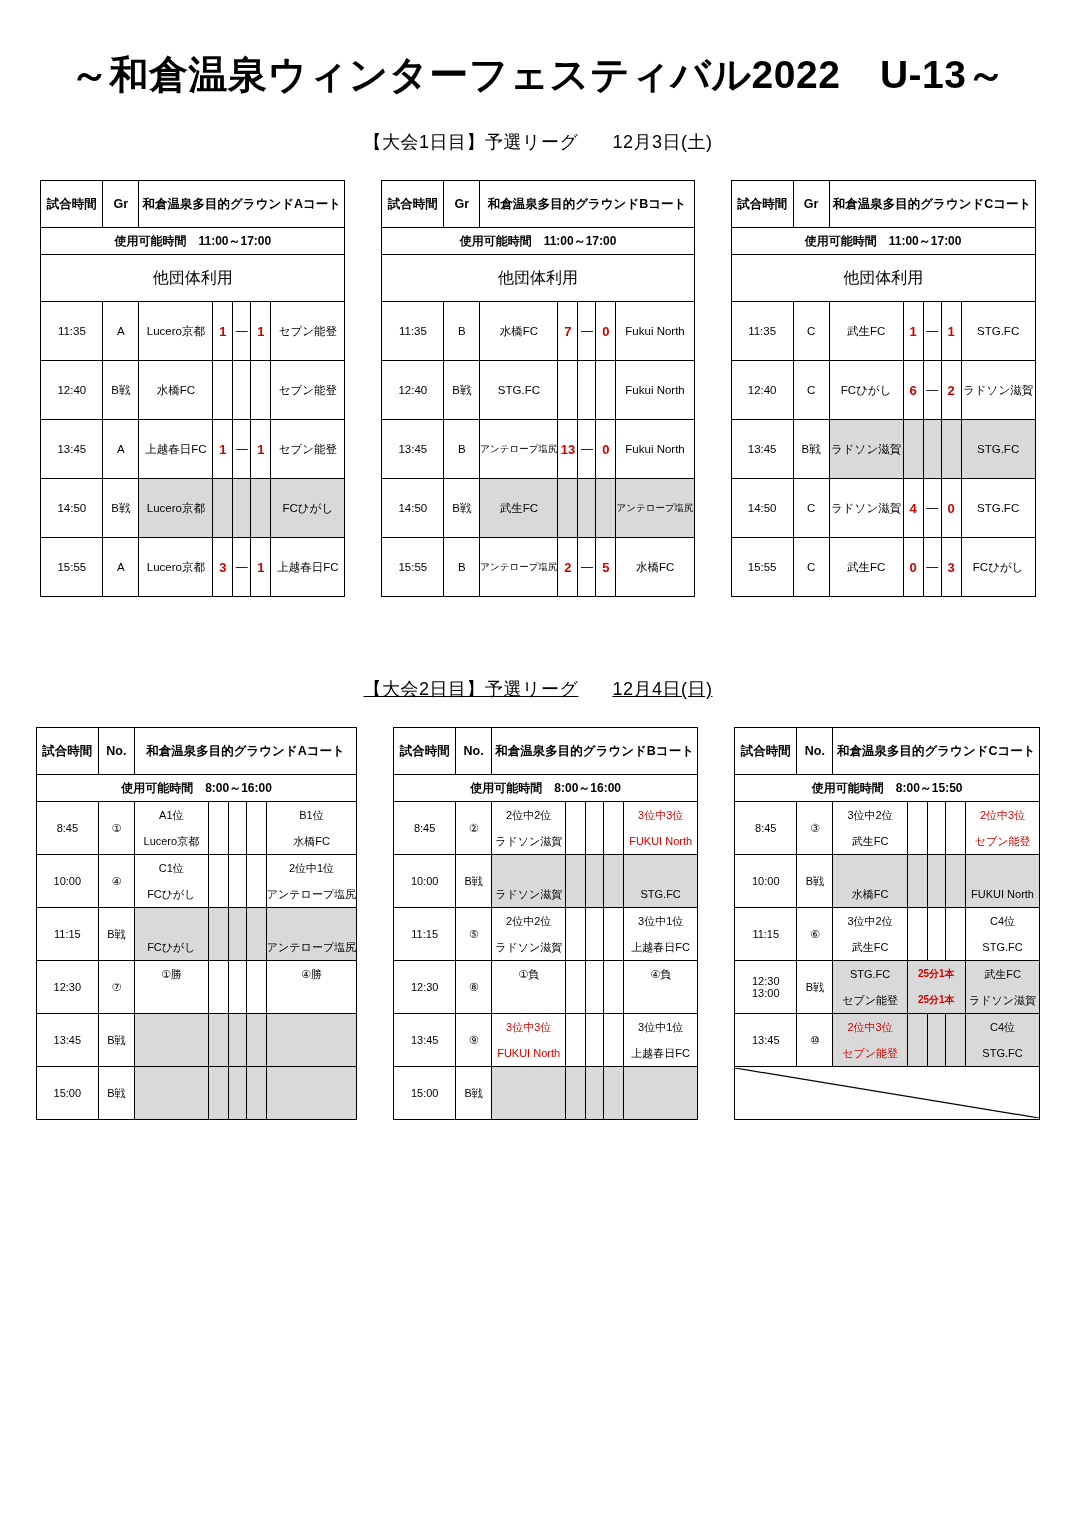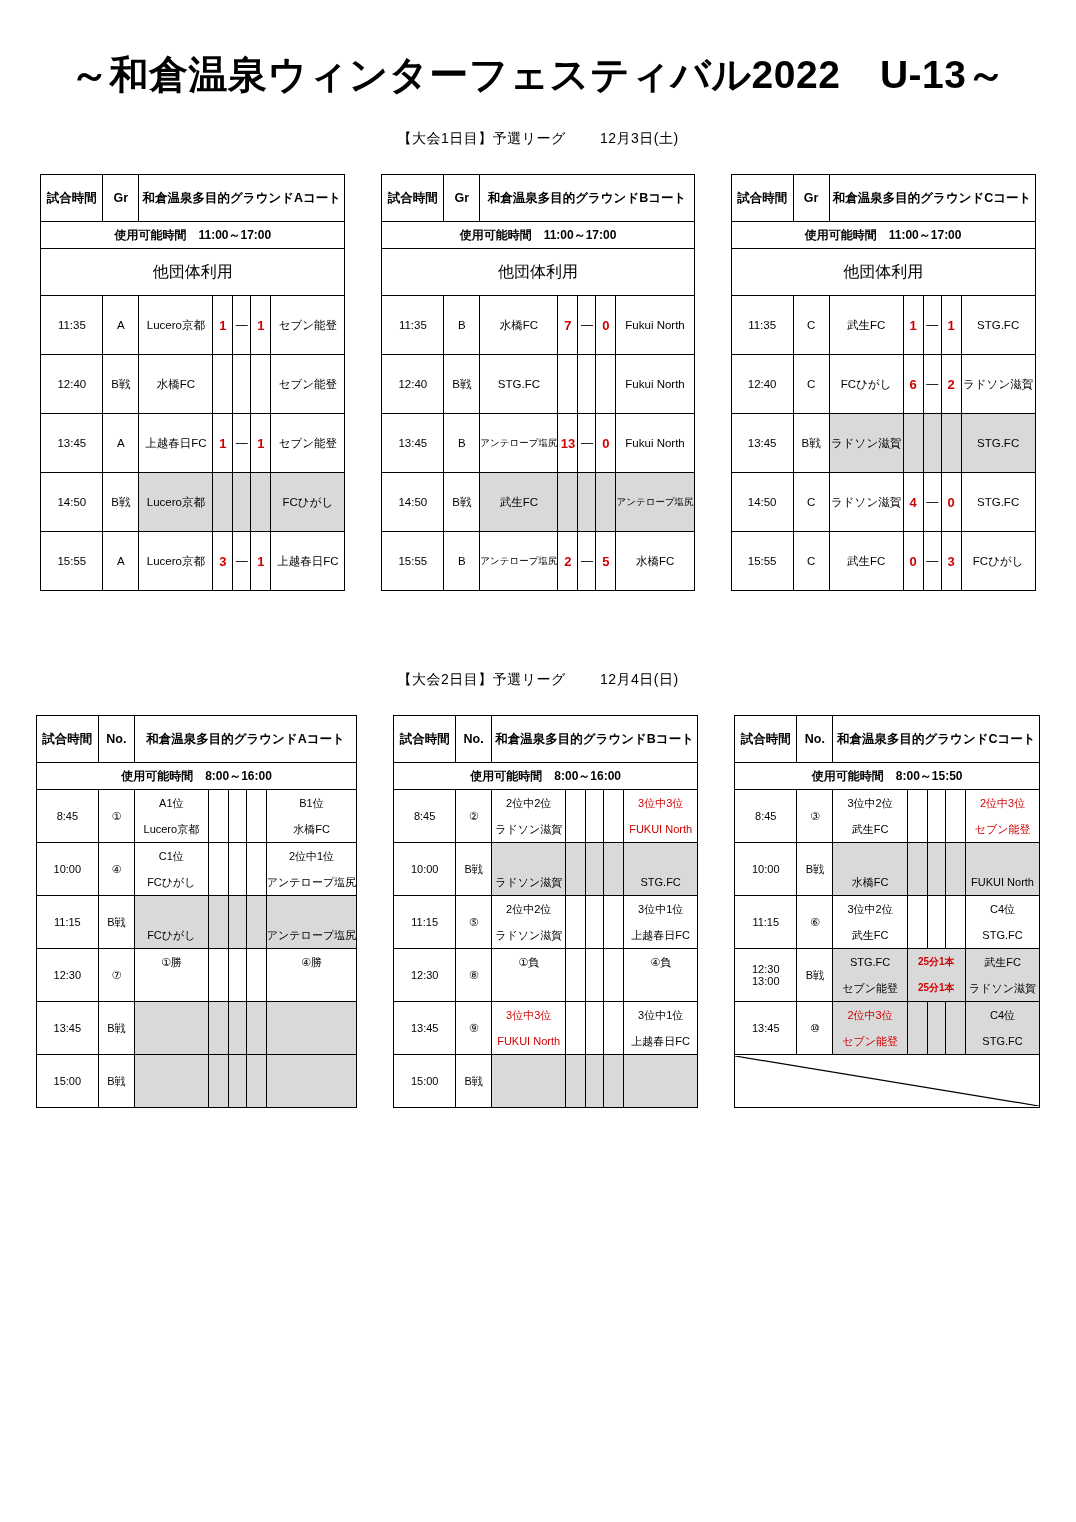--- a/index.html
+++ b/index.html
@@ -13,21 +13,21 @@
   }
   .page-title{
     text-align:center;
     font-size:39px;
     font-weight:bold;
     letter-spacing:0.5px;
     margin-top:48px;
   }
   .day-head{
     text-align:center;
-    font-size:14px;
+    font-size:18px;
     margin-top:28px;
     letter-spacing:0.5px;
   }
   .day-head .gap{display:inline-block;width:34px;}
   .tables-row{
     display:flex;
     justify-content:center;
     gap:36px;
     margin-top:26px;
   }
@@ -281,21 +281,21 @@
       <td class="score">0</td>
       <td class="dash">—</td>
       <td class="score">3</td>
       <td>FCひがし</td>
     </tr>
   </tbody>
     </table>
 
 </div>
 
-<div class="day-head" style="margin-top:80px;">
+<div class="day-head" style="margin-top:80px;text-decoration:underline;">
   <span>【大会2日目】予選リーグ</span><span class="gap"></span><span>12月4日(日)</span>
 </div>
 
 <div class="tables-row">
 
   <table class="d2">
     <colgroup>
         <col style="width:62px">
         <col style="width:36px">
         <col style="width:74px">

